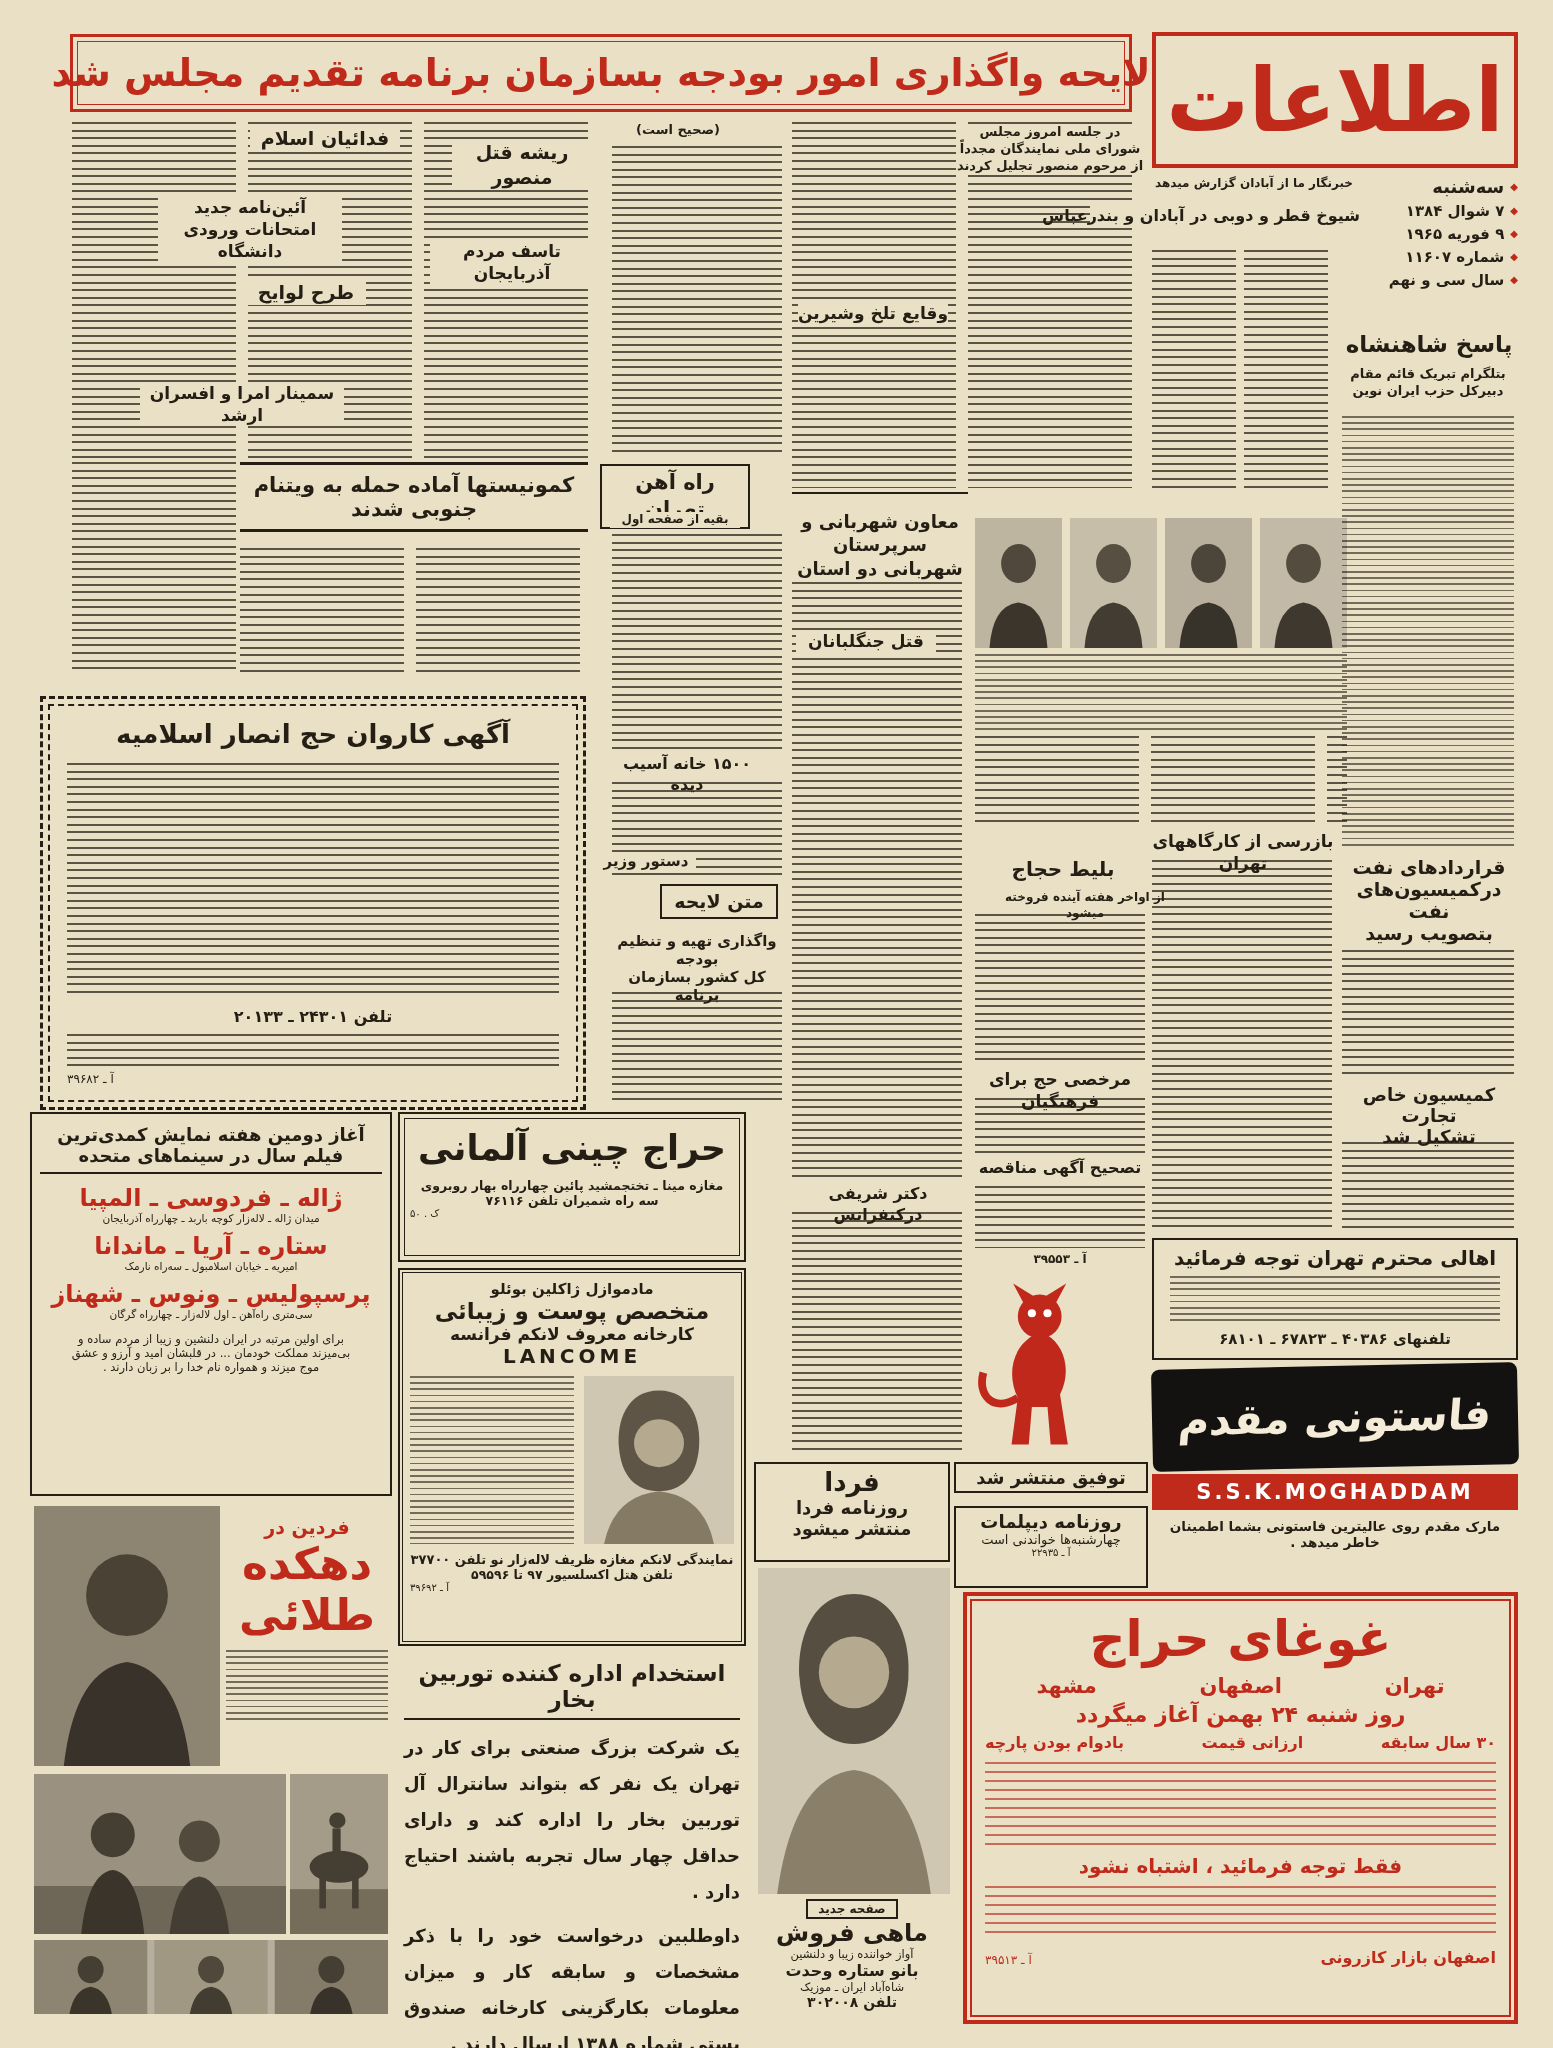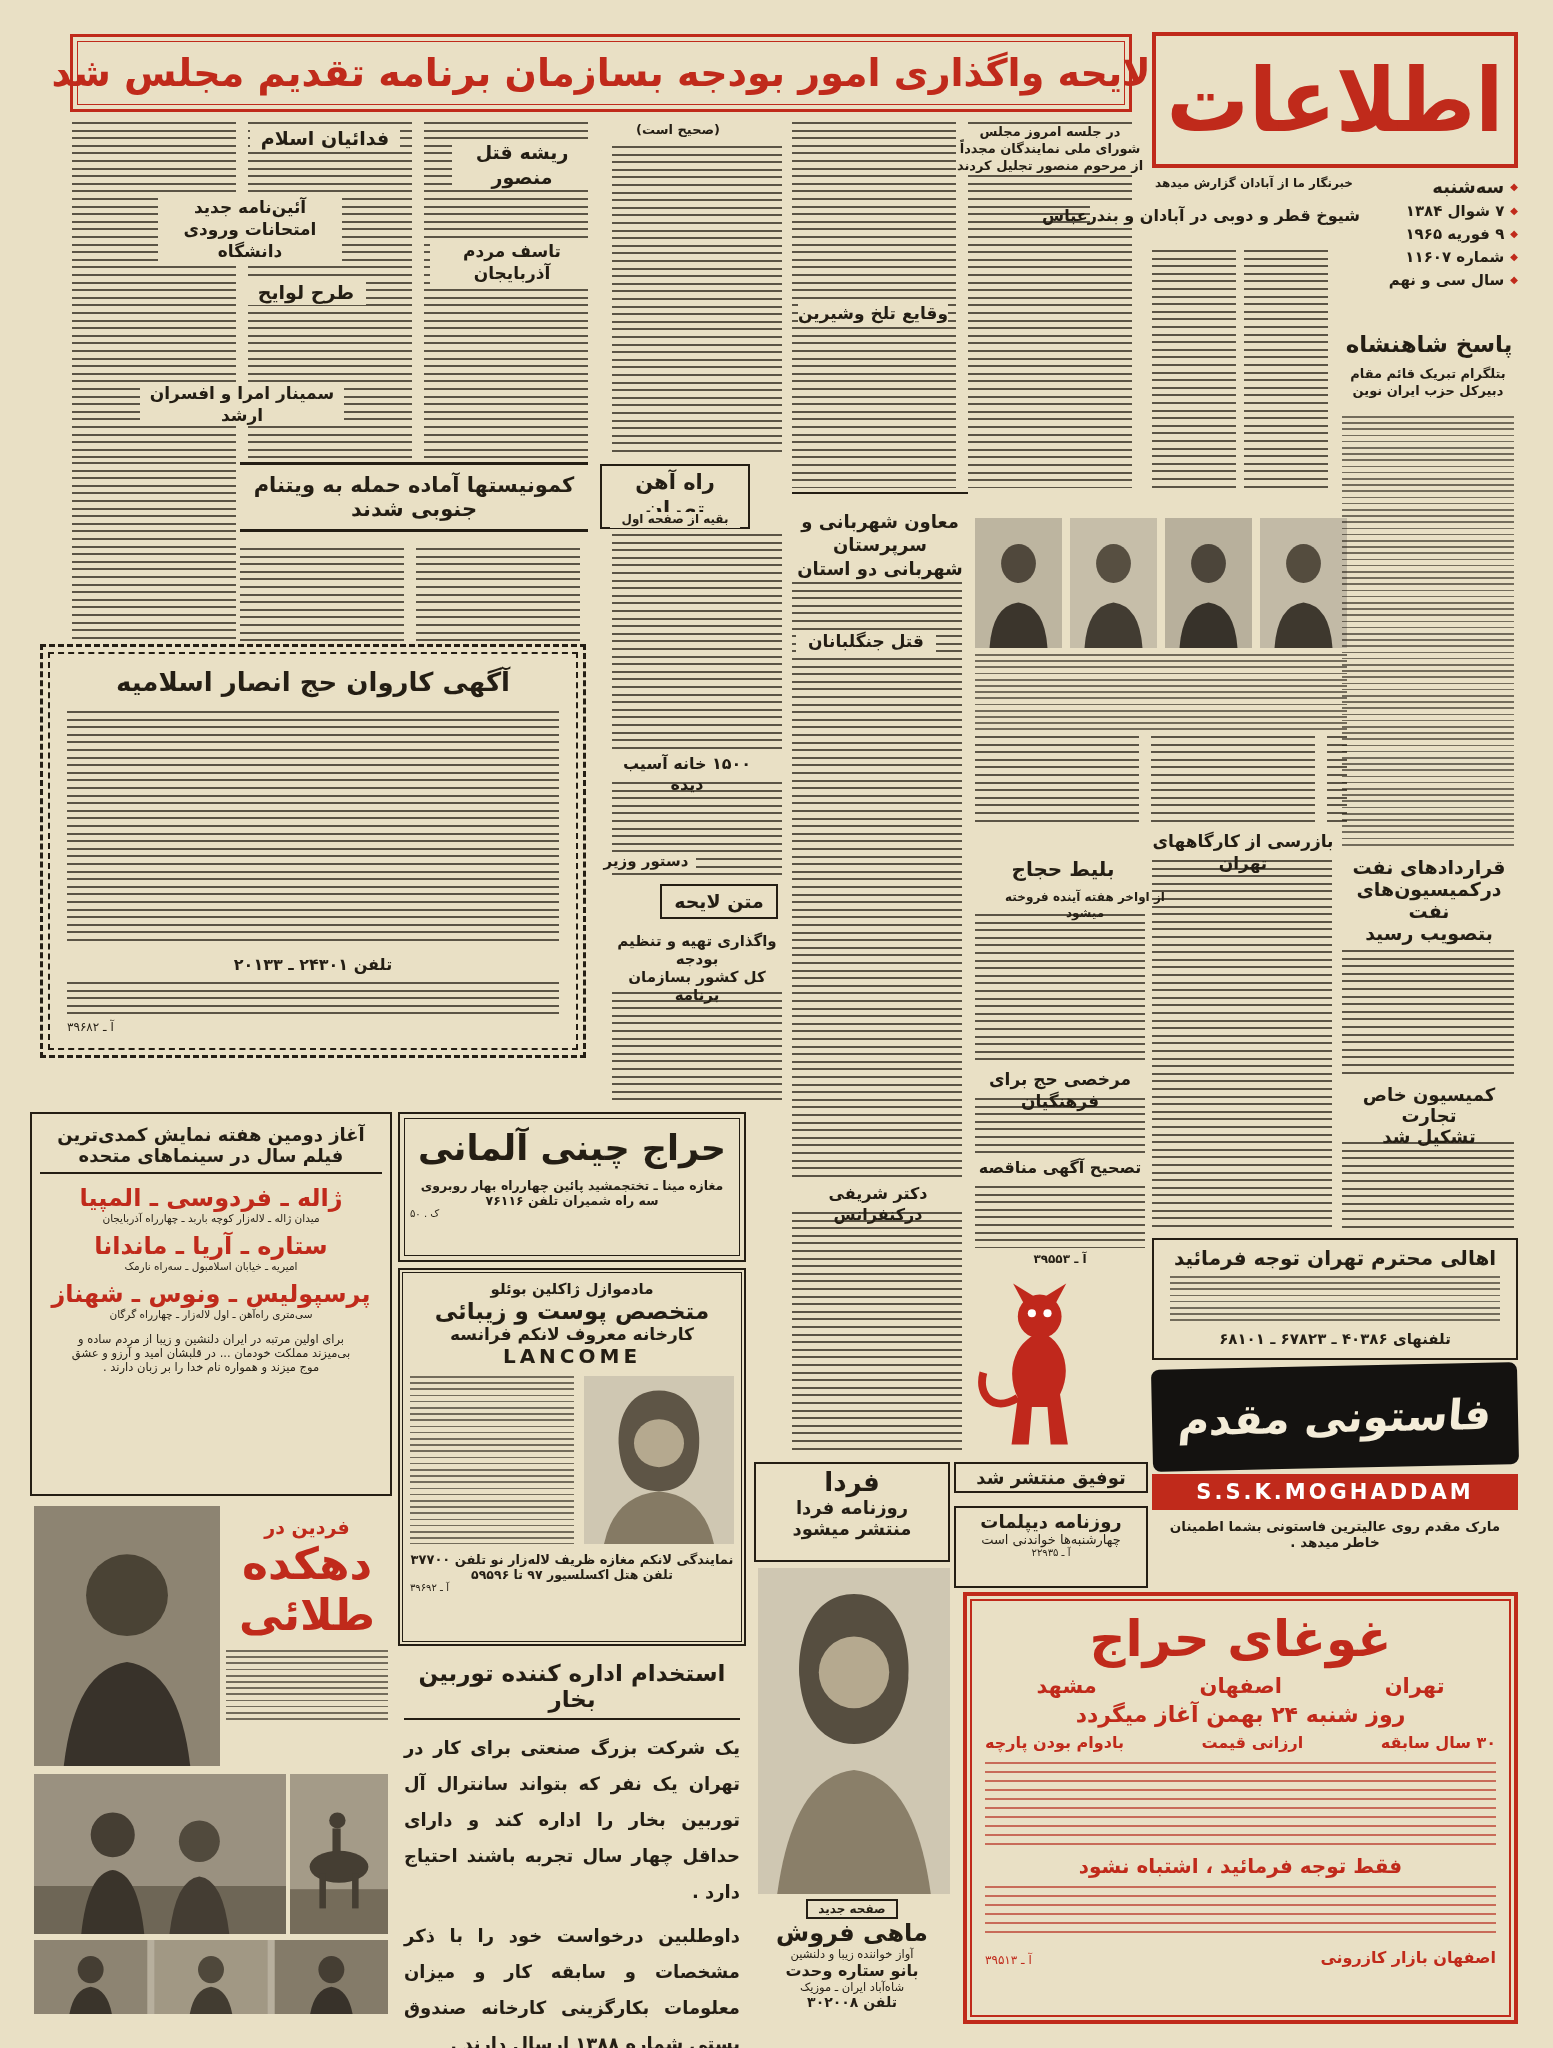--- a/index.html
+++ b/index.html
@@ -227,21 +227,21 @@
     </div>
     <div class="tl redl" style="height:86px;margin-top:10px"></div>
     <div class="ctr b" style="font-size:20px;margin-top:6px">فقط توجه فرمائید ، اشتباه نشود</div>
     <div class="tl redl" style="height:54px;margin-top:8px"></div>
     <div style="display:flex;justify-content:space-between;align-items:flex-end;margin-top:8px">
       <span class="b" style="font-size:16px">اصفهان بازار کازرونی</span>
       <span style="font-size:12px">آ ـ ۳۹۵۱۳</span>
     </div>
   </div>
 
-  <div class="adbox" style="left:40px;top:644px;width:546px;height:414px;border:3px dashed var(--ink);outline:2px dashed var(--ink);outline-offset:-10px;padding:20px 24px">
+  <div class="adbox" style="left:40px;top:696px;width:546px;height:414px;border:3px dashed var(--ink);outline:2px dashed var(--ink);outline-offset:-10px;padding:20px 24px">
     <div class="ctr b" style="font-size:26px">آگهی کاروان حج انصار اسلامیه</div>
     <div class="tl" style="height:236px;margin-top:14px"></div>
     <div class="ctr b" style="font-size:16px;margin-top:8px">تلفن ۲۴۳۰۱ ـ ۲۰۱۳۳</div>
     <div class="tl" style="height:38px;margin-top:8px"></div>
     <div style="font-size:12px;text-align:left">آ ـ ۳۹۶۸۲</div>
   </div>
 
   <div class="adbox ctr" style="left:30px;top:1112px;width:362px;height:384px;border:2.5px solid var(--ink);padding:10px 8px">
     <div class="b" style="font-size:18px">آغاز دومین هفته نمایش کمدی‌ترین</div>
     <div class="b" style="font-size:18px;border-bottom:2px solid var(--ink);padding-bottom:6px">فیلم سال در سینماهای متحده</div>

